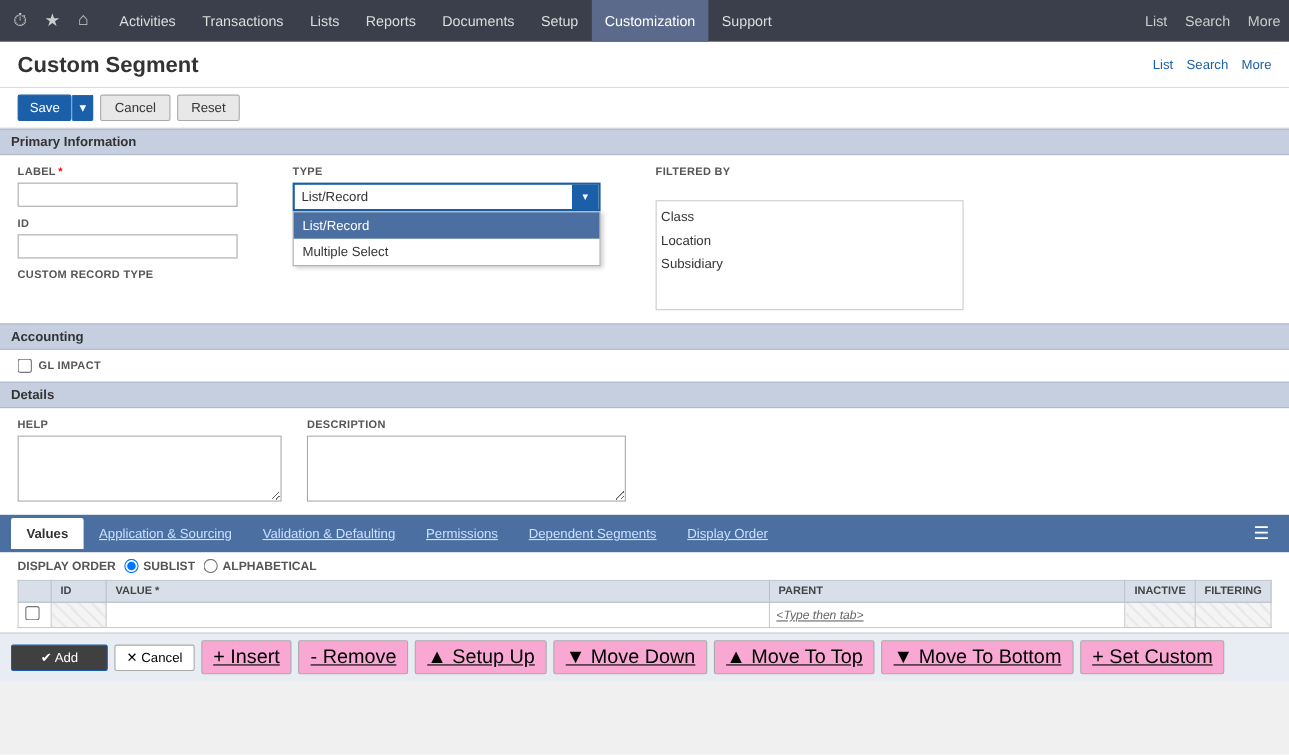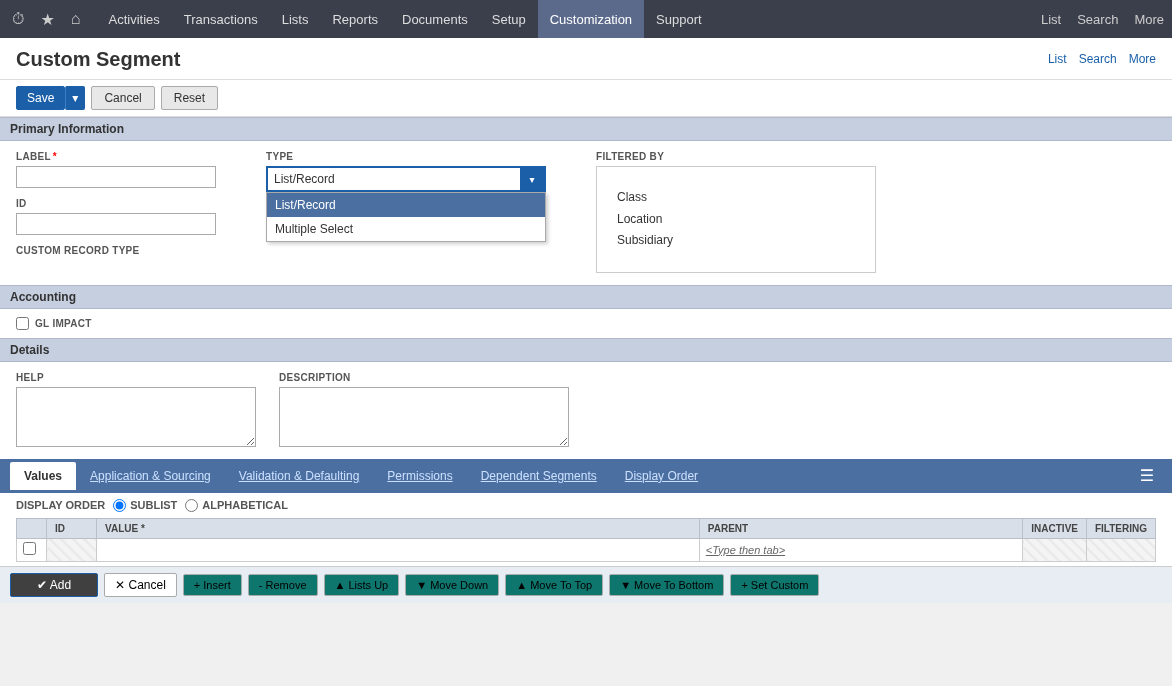--- a/index.html
+++ b/index.html
@@ -191,23 +191,24 @@
     .dropdown-item.selected {
       background: #4a6fa0;
       color: #fff;
     }
 
     
     .filtered-by-section { flex: 1; max-width: 300px; }
     .filtered-by-list {
       border: 1px solid #ccc;
       min-height: 100px;
-      padding: 20px;
+      padding: 4px;
       font-size: 12px;
       line-height: 1.8;
+      margin-top: 16px;
     }
 
     
     .accounting-section {
       padding: 8px 16px;
       display: flex;
       align-items: center;
       gap: 6px;
     }
 
@@ -329,30 +330,31 @@
     
     .bottom-toolbar {
       background: #e8edf3;
       border-top: 1px solid #ccc;
       padding: 6px 10px;
       display: flex;
       align-items: center;
       gap: 6px;
     }
     .btn-action {
-      background: #0f766e;
+      background: #f9a8d4;
       border: 1px solid #aaa;
       padding: 4px 10px;
       cursor: pointer;
-      font-size: 11px;
+      font-size: 18px;
       border-radius: 2px;
       display: flex;
       align-items: center;
       gap: 4px;
       white-space: nowrap;
+      text-decoration: underline;
     }
     .btn-add {
       background: #404040;
       color: #fff;
       border: 1px solid #1a5fa8;
       padding: 4px 26px;
       cursor: pointer;
       font-size: 12px;
       border-radius: 2px;
       display: flex;
@@ -537,20 +539,20 @@
         </tr>
       </tbody>
     </table>
   </div>
 
   <div class="bottom-toolbar">
     <button class="btn-add">✔ Add</button>
     <button class="btn-cancel-sm">✕ Cancel</button>
     <button class="btn-action">+ Insert</button>
     <button class="btn-action">- Remove</button>
-    <button class="btn-action">▲ Lists Up</button>
+    <button class="btn-action">▲ Setup Up</button>
     <button class="btn-action">▼ Move Down</button>
     <button class="btn-action">▲ Move To Top</button>
     <button class="btn-action">▼ Move To Bottom</button>
     <button class="btn-action">+ Set Custom</button>
   </div>
 
 </div>
 
 </body></html>

